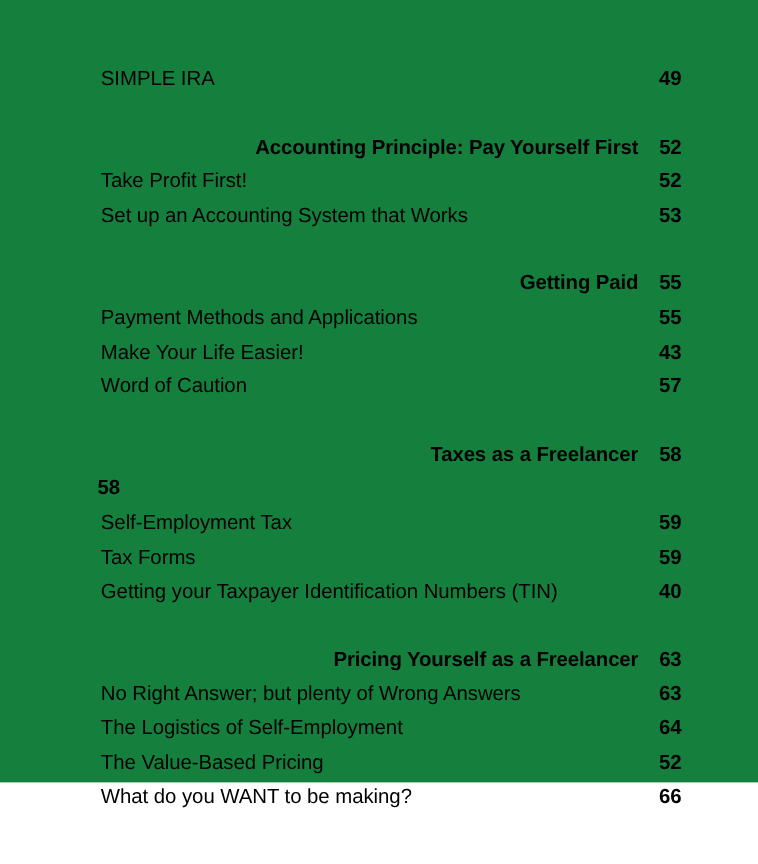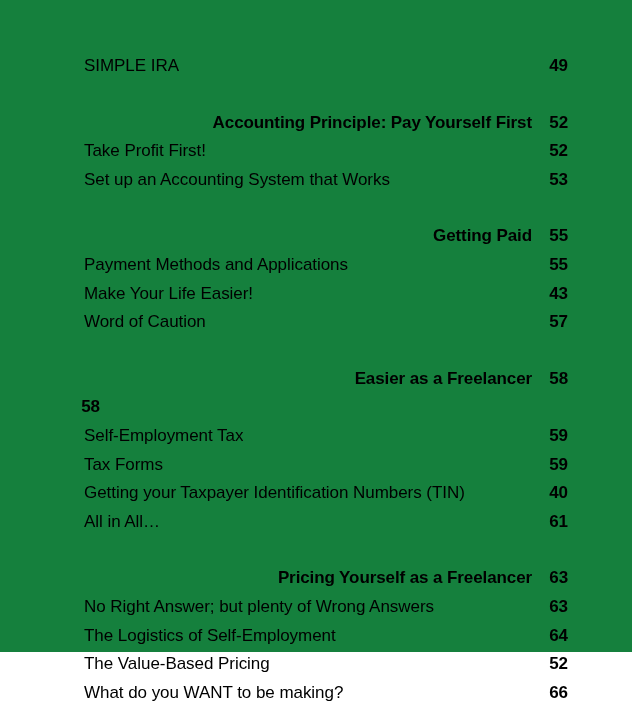--- a/index.html
+++ b/index.html
@@ -119,41 +119,37 @@
       </div>
       <div class="toc-row level-entry">
         <span class="toc-title">Make Your Life Easier!</span>
         <span class="toc-page-num">43</span>
       </div>
       <div class="toc-row level-entry">
         <span class="toc-title">Word of Caution</span>
         <span class="toc-page-num">57</span>
       </div>
       <div class="toc-row level-heading has-gap">
-        <span class="toc-title">Easier as a Freelancer</span>
+        <span class="toc-title">Taxes as a Freelancer</span>
         <span class="toc-page-num">58</span>
       </div>
       <div class="toc-row level-entry">
         <span class="toc-page-num">58</span>
       </div>
       <div class="toc-row level-entry">
         <span class="toc-title">Self-Employment Tax</span>
         <span class="toc-page-num">59</span>
       </div>
       <div class="toc-row level-entry">
         <span class="toc-title">Tax Forms</span>
         <span class="toc-page-num">59</span>
       </div>
       <div class="toc-row level-entry">
         <span class="toc-title">Getting your Taxpayer Identification Numbers (TIN)</span>
         <span class="toc-page-num">40</span>
-      </div>
-      <div class="toc-row level-entry">
-        <span class="toc-title">All in All…</span>
-        <span class="toc-page-num">61</span>
       </div>
       <div class="toc-row level-heading has-gap">
         <span class="toc-title">Pricing Yourself as a Freelancer</span>
         <span class="toc-page-num">63</span>
       </div>
       <div class="toc-row level-entry">
         <span class="toc-title">No Right Answer; but plenty of Wrong Answers</span>
         <span class="toc-page-num">63</span>
       </div>
       <div class="toc-row level-entry">

